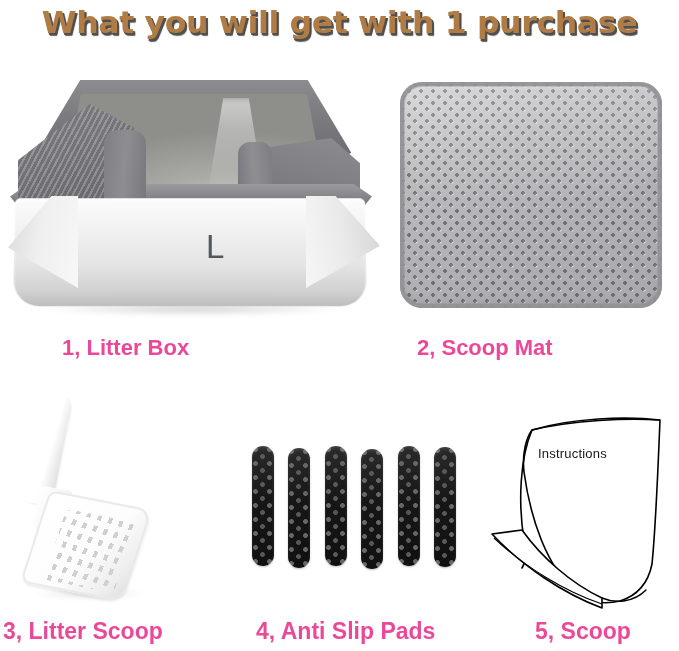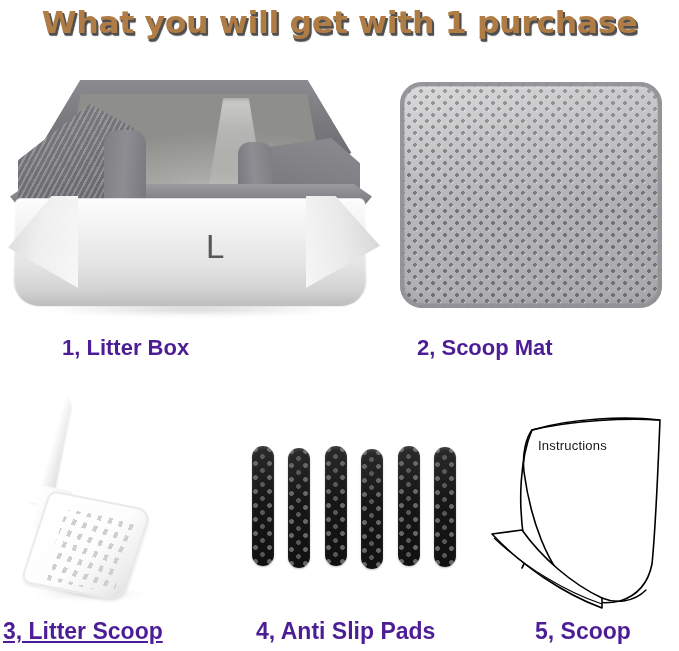--- a/index.html
+++ b/index.html
@@ -36,29 +36,29 @@
     white-space: nowrap;
     transform: scaleX(1.02);
     transform-origin: center;
   }
 
   
   .item-label {
     position: absolute;
     font-family: "Liberation Sans", sans-serif;
     font-weight: bold;
-    color: #4c1d95;
+    color: #ec4899;
     white-space: nowrap;
   }
   .lbl-row1 { font-size: 22px; }
   .lbl-row2 { font-size: 23px; }
 
   #label-box   { left: 62px;  top: 335px; }
   #label-mat   { left: 417px; top: 335px; }
-  #label-scoop { left: 3px;   top: 618px; text-decoration: underline; }
+  #label-scoop { left: 3px;   top: 618px; }
   #label-pads  { left: 256px; top: 618px; text-align: center; }
   #label-man   { left: 535px; top: 618px; }
 
   
   #litter-box {
     position: absolute;
     left: 8px; top: 80px;
     width: 372px; height: 240px;
   }
   .lb-layer { position: absolute; }
@@ -315,21 +315,21 @@
 
   
   #manual {
     position: absolute;
     left: 486px; top: 398px;
     width: 190px; height: 216px;
   }
   #manual svg { display: block; }
   #manual-caption {
     position: absolute;
-    left: 52px; top: 40px;
+    left: 52px; top: 48px;
     font-family: "Liberation Sans", sans-serif;
     font-size: 13px;
     font-weight: 400;
     color: #161616;
     letter-spacing: .2px;
     white-space: nowrap;
   }
 </style>
 </head>
 <body>

